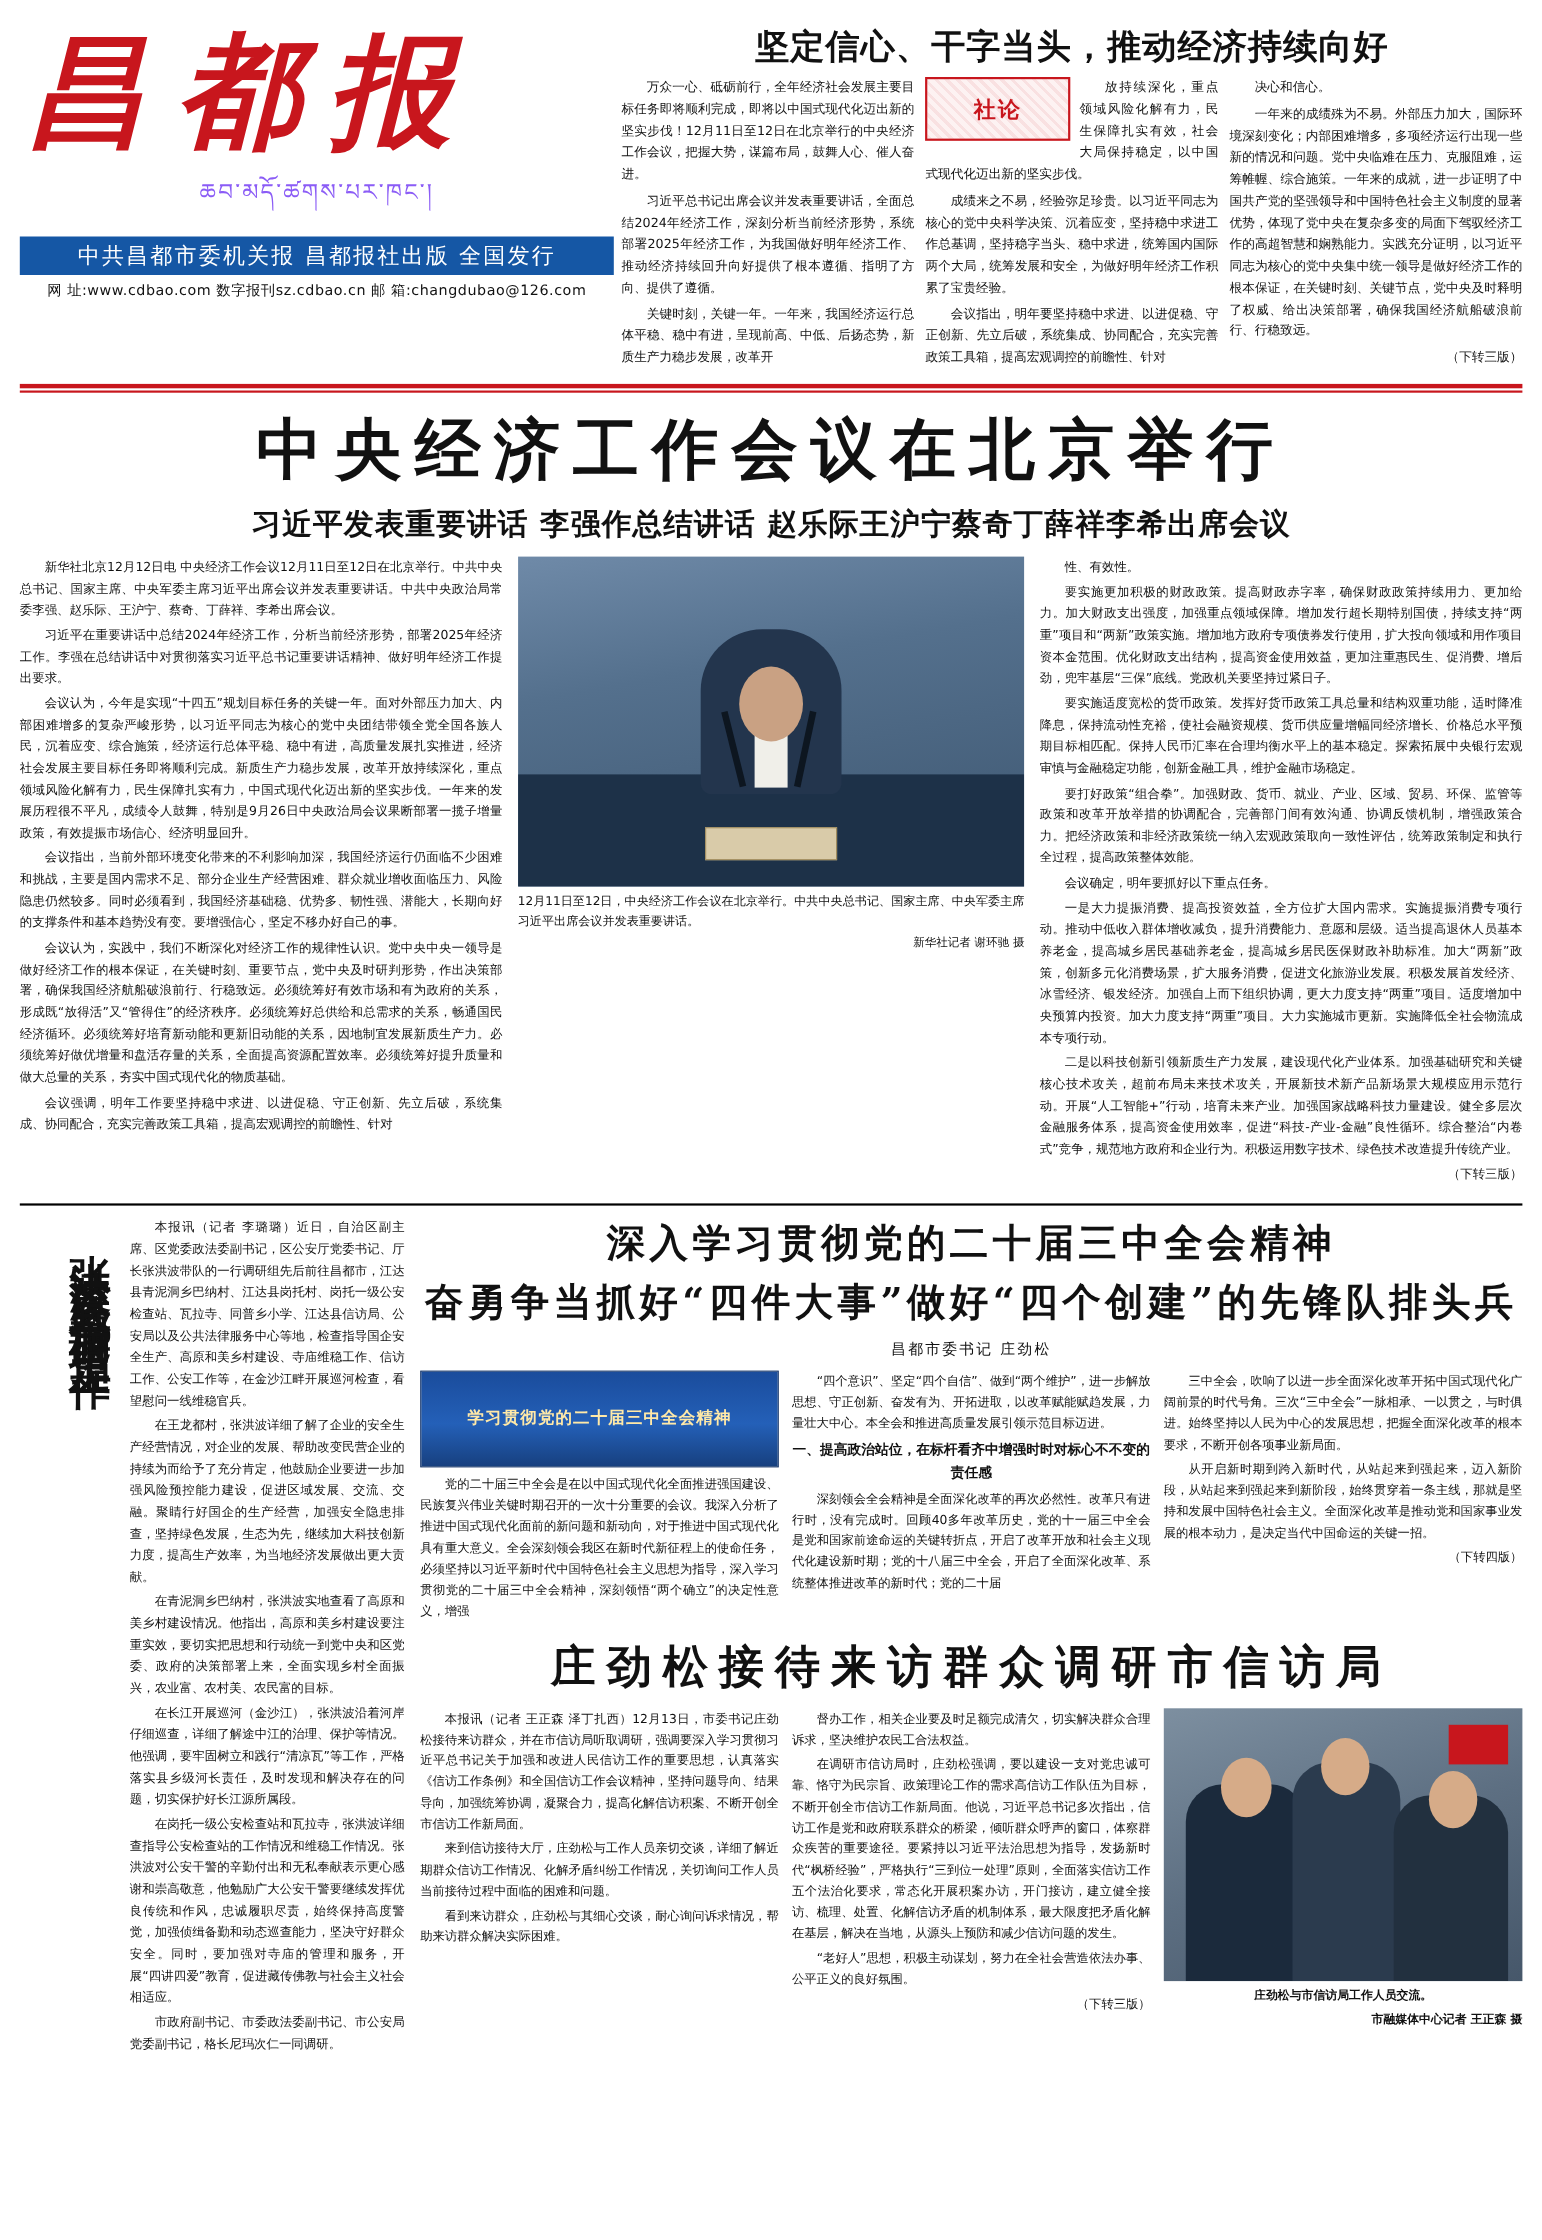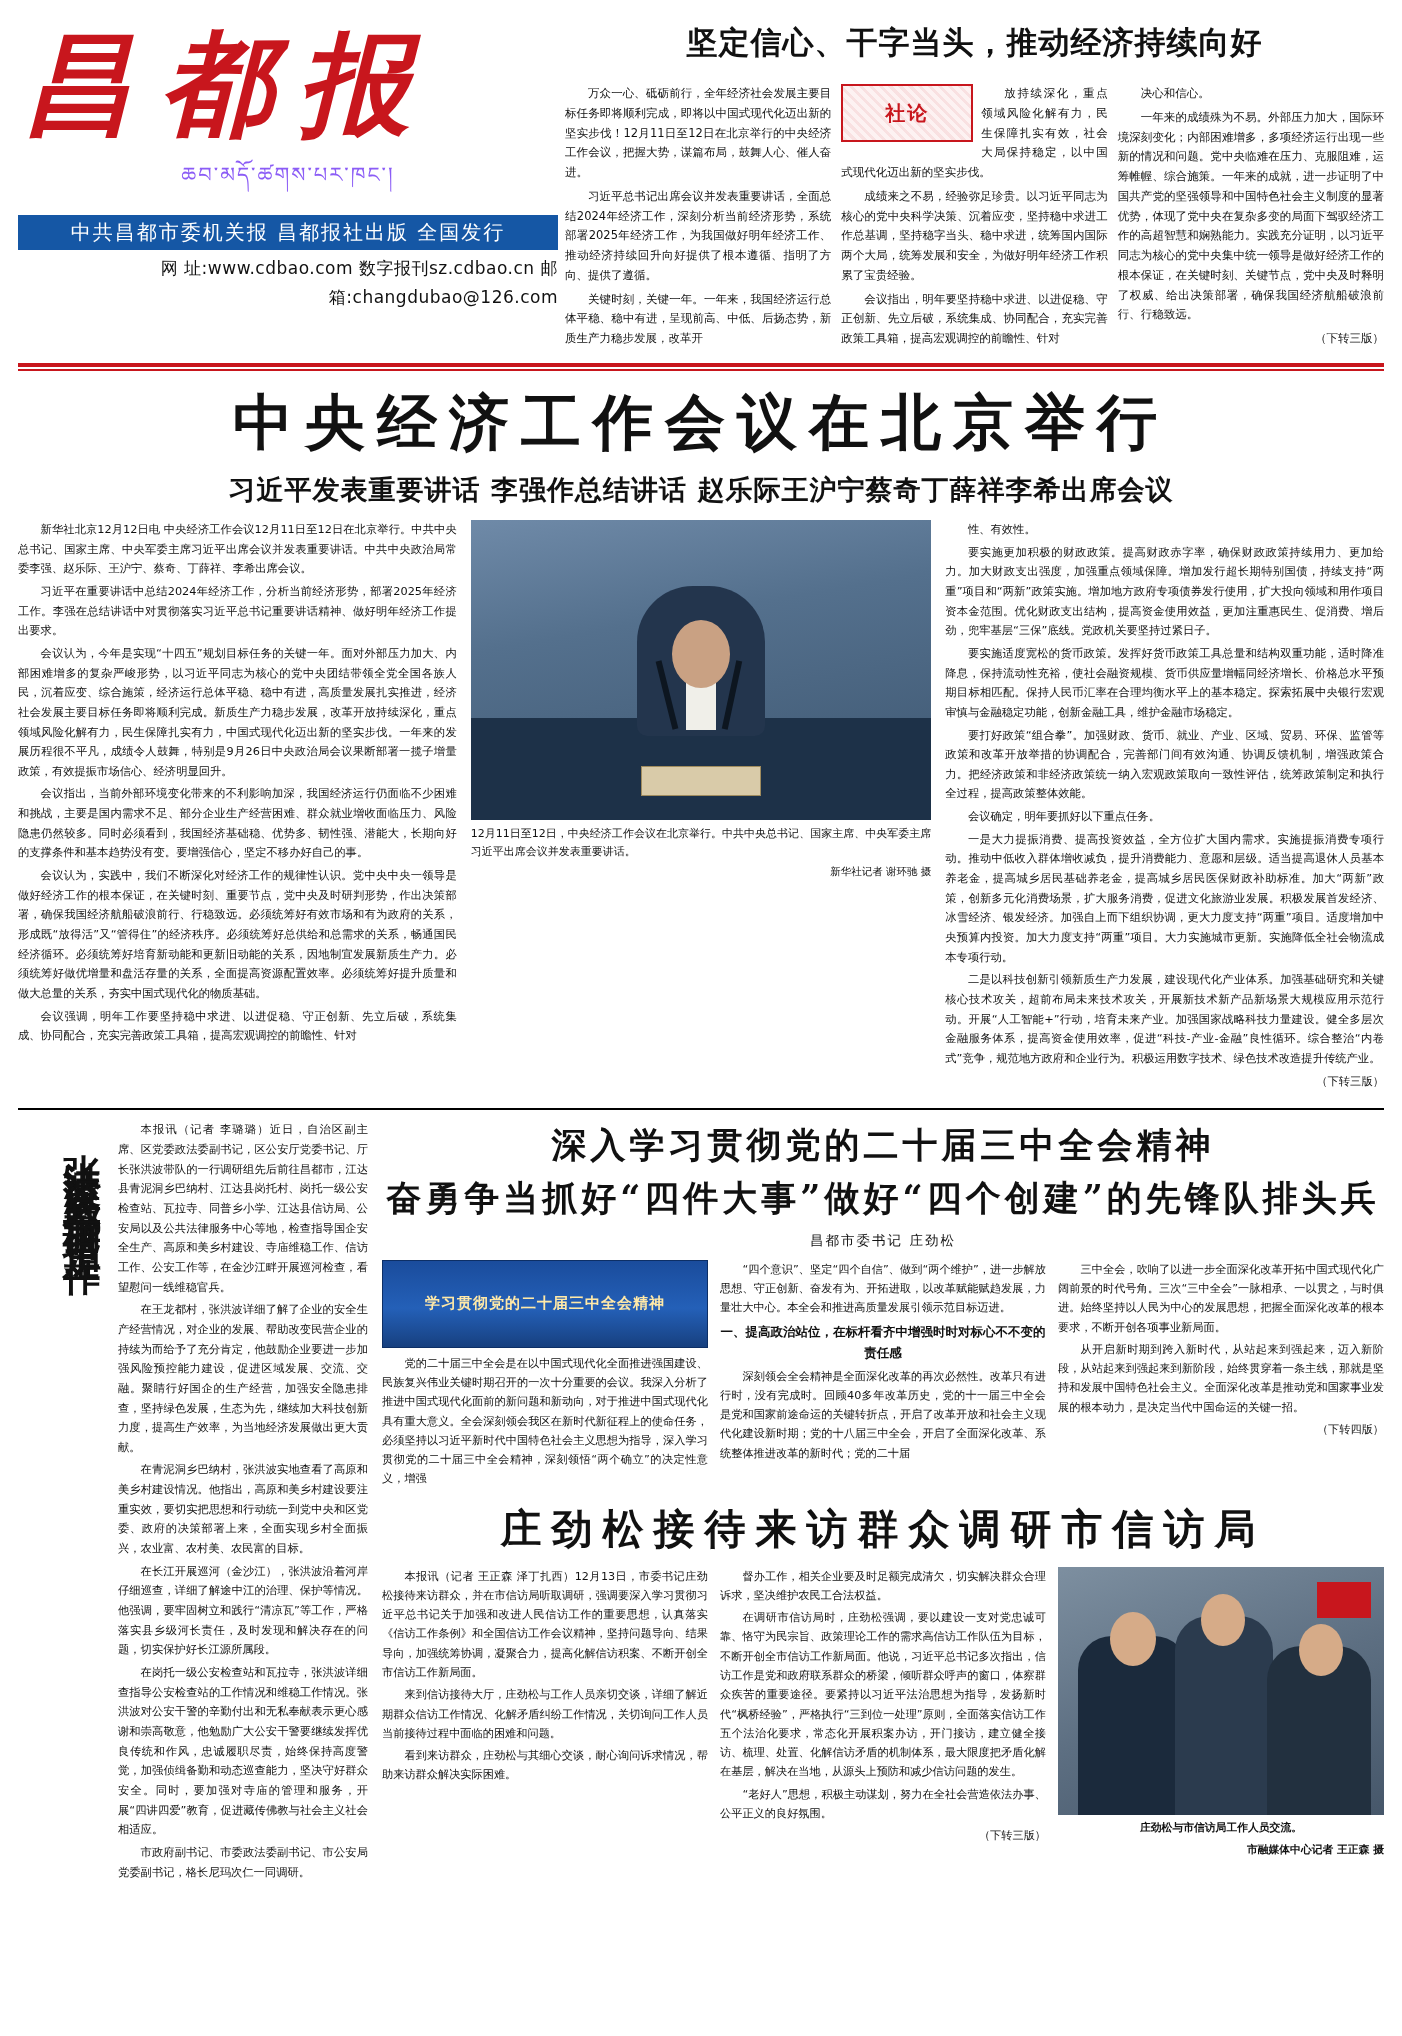--- a/index.html
+++ b/index.html
@@ -49,28 +49,28 @@
   .date-row1 .d1 { width: 118px; text-align: center; line-height: 1.5; }
   .bigday {
     font-size: 40px; font-weight: 700; line-height: 1;
     padding: 0 10px; font-family: "Liberation Serif", serif;
   }
   .d3 { font-size: 12px; line-height: 1.6; }
   .blue-bar {
     background: #1557a5; color: #fff; text-align: center;
     font-size: 20px; padding: 4px 0; margin-top: 5px; letter-spacing: 2px;
   }
-  .contact { font-size: 17px; text-align: right; margin-top: 4px; letter-spacing: .5px; line-height:1.7;}
+  .contact { font-size: 13px; text-align: center; margin-top: 4px; letter-spacing: .5px; line-height:1.7;}
 
   
   .mast-right { flex: 1; padding-left: 6px; }
   .edit-head {
     font-size: 31px; font-weight: 700; letter-spacing: 1px;
     font-family: "DejaVu Serif", "Liberation Serif", serif;
-    text-align: center; margin: 8px 0 20px 0;
+    text-align: center; margin: 8px 0 6px 0;
   }
   .edit-cols { display: flex; gap: 10px; font-size: 11.5px; line-height: 1.72; text-align: justify; }
   .edit-col { flex: 1; }
   .edit-col p { margin: 0 0 4px 0; text-indent: 2em; }
   .seal {
     float: left; width: 132px; height: 58px; margin: 0 8px 4px 0;
     border: 2px solid #c8161d; background: #fdf2f2;
     display: flex; align-items: center; justify-content: center;
     color: #c8161d; font-size: 20px; font-weight: 700; letter-spacing: 2px;
     font-family: "DejaVu Serif", serif;

